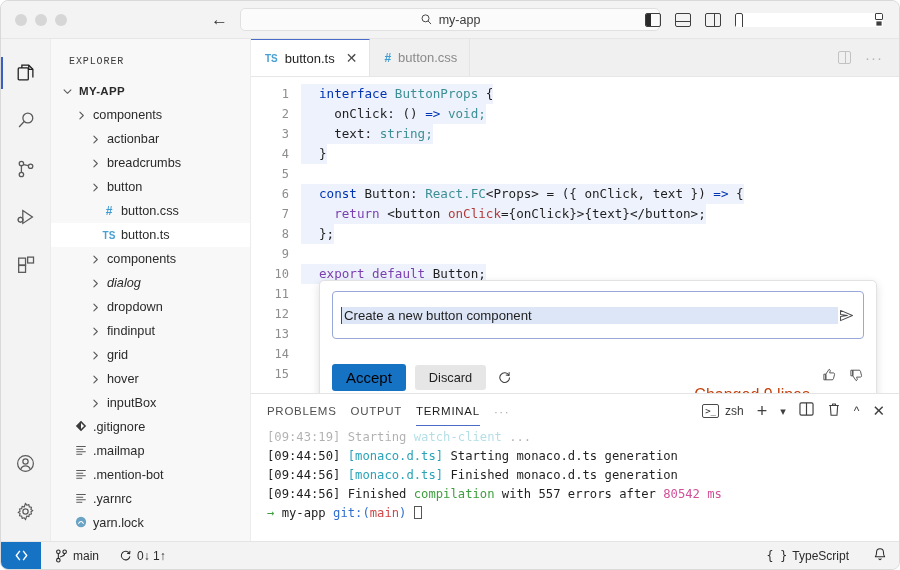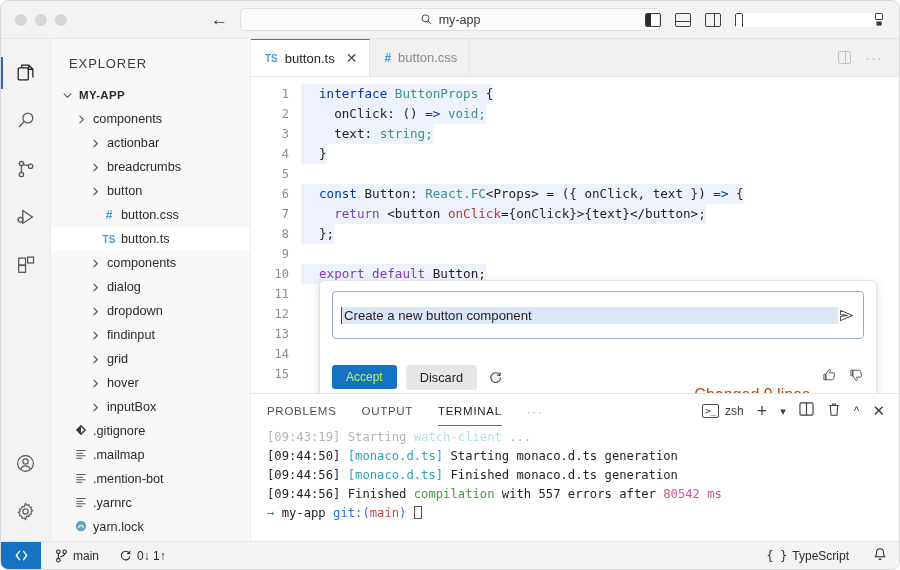--- a/index.html
+++ b/index.html
@@ -83,22 +83,22 @@
 
   
   .sidebar {
     width: 200px; flex: 0 0 200px;
     background: #f8f8f8;
     display: flex; flex-direction: column;
     border-right: 1px solid #ececec;
     overflow: hidden;
   }
   .sb-title {
-    font-size: 13px; letter-spacing: 0.9px; color: #3b3b3b;
-    padding: 17px 0 12px 18px; font-weight: 400;
+    font-size: 10px; letter-spacing: 0.9px; color: #3b3b3b;
+    padding: 17px 0 12px 18px; font-weight: 400; font-family: Liberation Mono, monospace;
   }
   .tree { font-size: 12.7px; color: #2a2a2a; }
   .trow {
     height: 24px; display: flex; align-items: center;
     padding-left: 8px; cursor: pointer; white-space: nowrap;
   }
   .trow.selected { background: #ffffff; }
   .chev { width: 16px; flex: 0 0 16px; display:flex; align-items:center; justify-content:center; color:#5a5a5a; }
   .twig { width: 16px; flex: 0 0 16px; display:flex; align-items:center; justify-content:center; }
   .tlabel { margin-left: 4px; }
@@ -168,42 +168,42 @@
   .ictext {
     flex: 1; font-size: 13.2px; color: #1f1f1f;
     background: #dde6f7; padding: 1px 2px;
     border-left: 1px solid #444;
   }
   .send { color: #4b4b4b; display:flex; align-items:center; }
   .icrow {
     display: flex; align-items: center; gap: 9px; margin-top: 11px;
   }
   .btn-accept {
-    background: #1673c4; color: #bef264;
-    font-size: 12px; padding: 5px 14px; border-radius: 3px; cursor: pointer;
+    background: #1673c4; color: #000000;
+    font-size: 15px; padding: 5px 14px; border-radius: 3px; cursor: pointer;
   }
   .btn-discard {
     background: #e6e6e6; color: #1f1f1f;
     font-size: 12.8px; padding: 5px 14px; border-radius: 3px; cursor: pointer;
   }
   .refresh { color: #3f3f3f; display:flex; align-items:center; cursor:pointer; margin-left:2px;}
   .icright { margin-left: auto; display: flex; align-items: center; gap: 11px; }
   .changed { font-size: 16px; color: #c2410c; margin-top: 36px; }
 
   
   .panel {
     height: 148px; flex: 0 0 148px;
     background: #ffffff;
     border-top: 1px solid #e4e4e4;
     display: flex; flex-direction: column;
     overflow: hidden;
   }
   .panelhead {
     height: 34px; flex: 0 0 34px; display: flex; align-items: center;
-    padding: 0 14px 0 16px; gap: 25px; position: relative;
+    padding: 0 14px 0 16px; gap: 14px; position: relative;
   }
   .ptab {
     font-size: 11.5px; letter-spacing: 0.7px; color: #4f4f4f;
     height: 34px; display:flex; align-items:center; position: relative; cursor: pointer;
   }
   .ptab.active { color: #1f1f1f; }
   .ptab.active::after {
     content:""; position:absolute; left:0; right:0; bottom:2px; height:1.5px; background:#4a6cc7;
   }
   .pdots { color: #b0b0b0; font-size: 13px; letter-spacing:1px; }
@@ -384,21 +384,21 @@
             <span class="tlabel">button.ts</span>
           </div>
           <div class="trow" style="padding-left: 36px;">
             <span class="chev">
               <svg width="9" height="9" viewBox="0 0 10 10">
                 <path d="M3.2 1.2 L7 5 L3.2 8.8" fill="none" stroke="#5a5a5a" stroke-width="1.2" stroke-linejoin="round" stroke-linecap="round"></path>
               </svg>
             </span>
             <span class="tlabel">components</span>
           </div>
-          <div class="trow" style="padding-left: 36px;">
+          <div class="trow" style="padding-left: 36px; font-style: italic;">
             <span class="chev">
               <svg width="9" height="9" viewBox="0 0 10 10">
                 <path d="M3.2 1.2 L7 5 L3.2 8.8" fill="none" stroke="#5a5a5a" stroke-width="1.2" stroke-linejoin="round" stroke-linecap="round"></path>
               </svg>
             </span>
             <span class="tlabel">dialog</span>
           </div>
           <div class="trow" style="padding-left: 36px;">
             <span class="chev">
               <svg width="9" height="9" viewBox="0 0 10 10">

